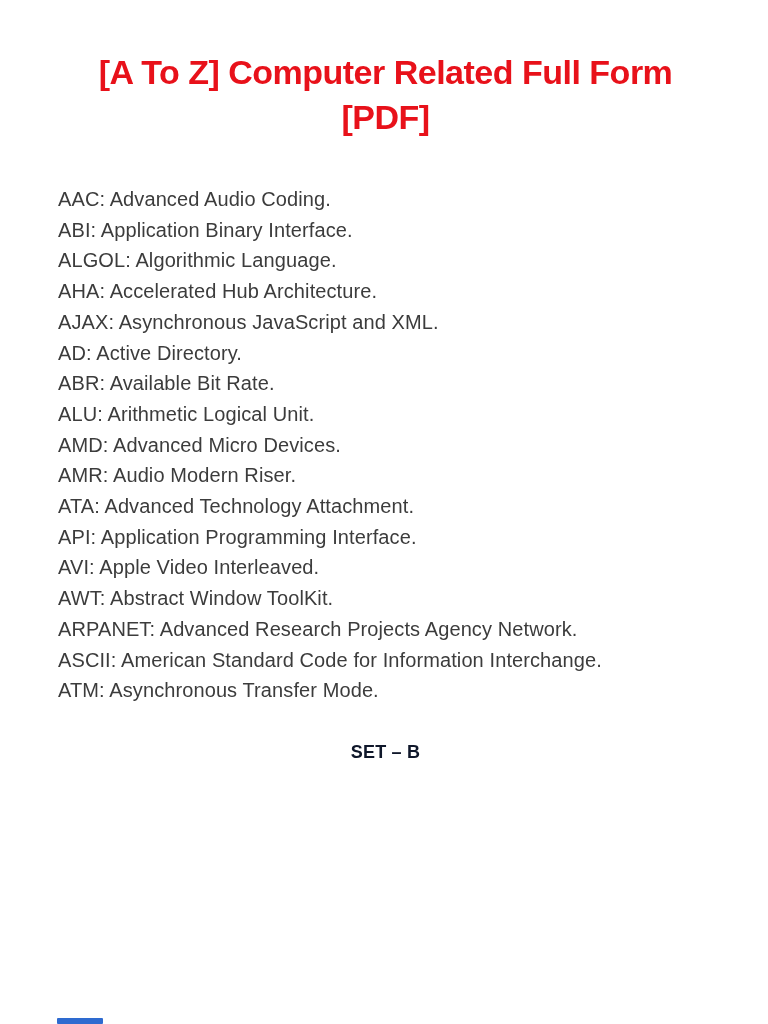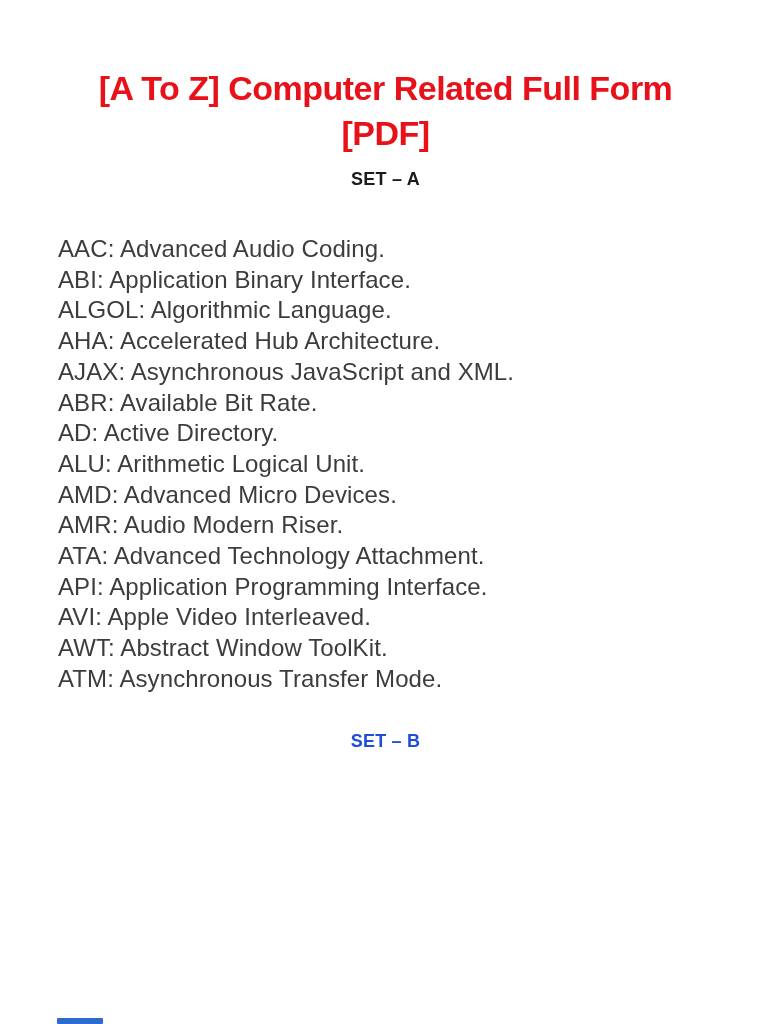--- a/index.html
+++ b/index.html
@@ -33,21 +33,21 @@
     margin: 13px 0 0 0;
     text-align: center;
     color: #1b1b1b;
     font-size: 18px;
     font-weight: 700;
     letter-spacing: 0.2px;
   }
   .entries {
     margin-top: 44px;
     color: #3c3c3c;
-    font-size: 24px;
+    font-size: 20px;
   }
   .entry {
     margin: 0;
     line-height: 30.7px;
     font-weight: 400;
     letter-spacing: 0.1px;
   }
   .set-heading.set-b {
     margin-top: 36px;
   }
@@ -59,67 +59,68 @@
     height: 6px;
     border-radius: 1px;
     overflow: hidden;
   }
 </style>
 </head>
 <body>
 
 <div class="page">
 
-  <h1 class="title" style="color: rgb(232, 17, 26); margin-top: 16px;">
+  <h1 class="title" style="color: rgb(232, 17, 26);">
     <span class="title-line">[A To Z] Computer Related Full Form</span>
     <span class="title-line">[PDF]</span>
   </h1>
 
   <section>
-    <h2 class="set-heading" style="color: rgb(27, 27, 27);">SET – A</h2>
 
     <div class="entries" style="color: rgb(60, 60, 60);">
   <p class="entry"><span>AAC</span><span>: </span><span>Advanced Audio Coding.</span></p>
 
   <p class="entry"><span>ABI</span><span>: </span><span>Application Binary Interface.</span></p>
 
   <p class="entry"><span>ALGOL</span><span>: </span><span>Algorithmic Language.</span></p>
 
   <p class="entry"><span>AHA</span><span>: </span><span>Accelerated Hub Architecture.</span></p>
 
   <p class="entry"><span>AJAX</span><span>: </span><span>Asynchronous JavaScript and XML.</span></p>
 
+  <p class="entry"><span>AD</span><span>: </span><span>Active Directory.</span></p>
+
   <p class="entry"><span>ABR</span><span>: </span><span>Available Bit Rate.</span></p>
-
-  <p class="entry"><span>AD</span><span>: </span><span>Active Directory.</span></p>
 
 
   <p class="entry"><span>ALU</span><span>: </span><span>Arithmetic Logical Unit.</span></p>
 
   <p class="entry"><span>AMD</span><span>: </span><span>Advanced Micro Devices.</span></p>
 
   <p class="entry"><span>AMR</span><span>: </span><span>Audio Modern Riser.</span></p>
 
 
 
 
   <p class="entry"><span>ATA</span><span>: </span><span>Advanced Technology Attachment.</span></p>
 
   <p class="entry"><span>API</span><span>: </span><span>Application Programming Interface.</span></p>
 
 
   <p class="entry"><span>AVI</span><span>: </span><span>Apple Video Interleaved.</span></p>
 
   <p class="entry"><span>AWT</span><span>: </span><span>Abstract Window ToolKit.</span></p>
 
+  <p class="entry"><span>ARPANET</span><span>: </span><span>Advanced Research Projects Agency Network.</span></p>
 
+  <p class="entry"><span>ASCII</span><span>: </span><span>American Standard Code for Information Interchange.</span></p>
 
   <p class="entry"><span>ATM</span><span>: </span><span>Asynchronous Transfer Mode.</span></p>
 </div>
   </section>
 
   <section>
-    <h2 class="set-heading set-b" style="color: #1d4ed8; text-align: center;">SET – B</h2>
+    <h2 class="set-heading set-b" style="color: #0f172a; text-align: center;">SET – B</h2>
   </section>
 
   <div class="clipped-fragment" style="background: rgb(46, 107, 208);"></div>
 
 </div>
 
 </body></html>

